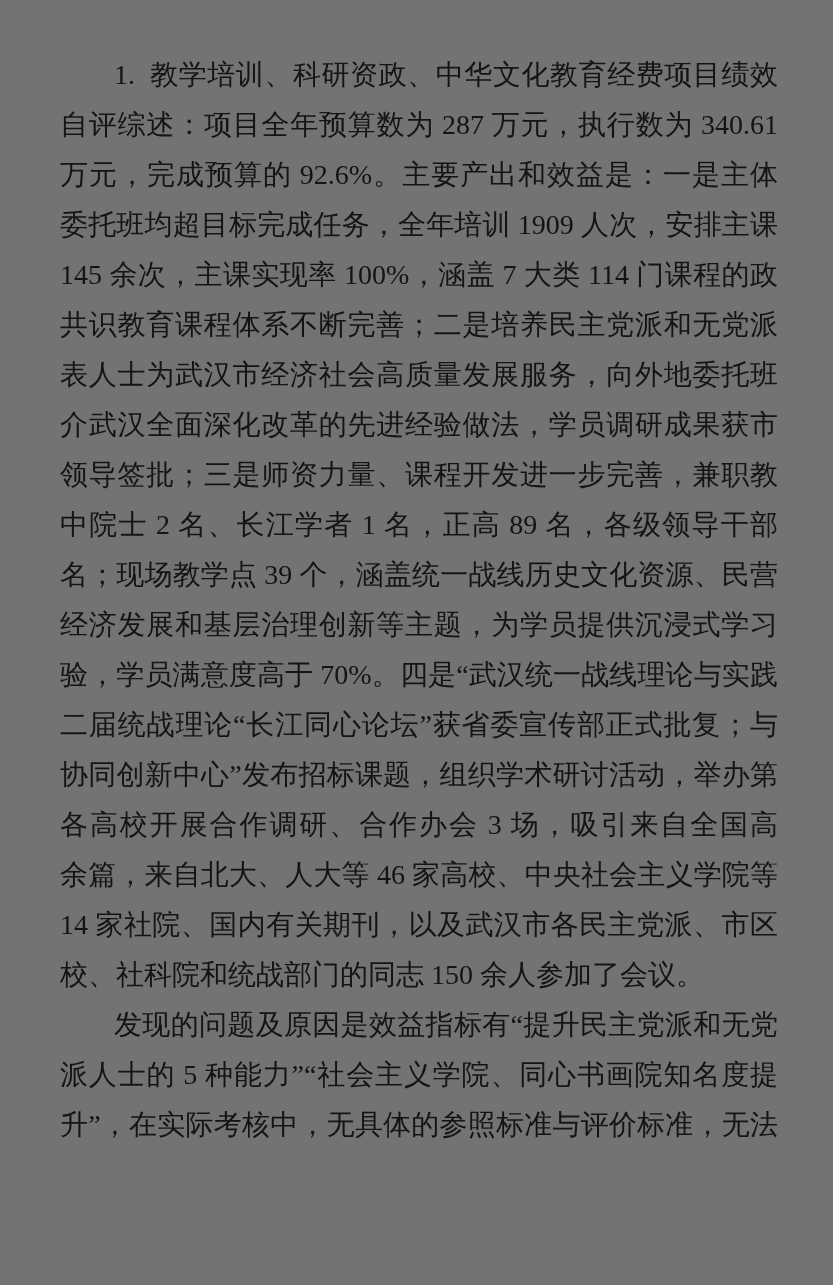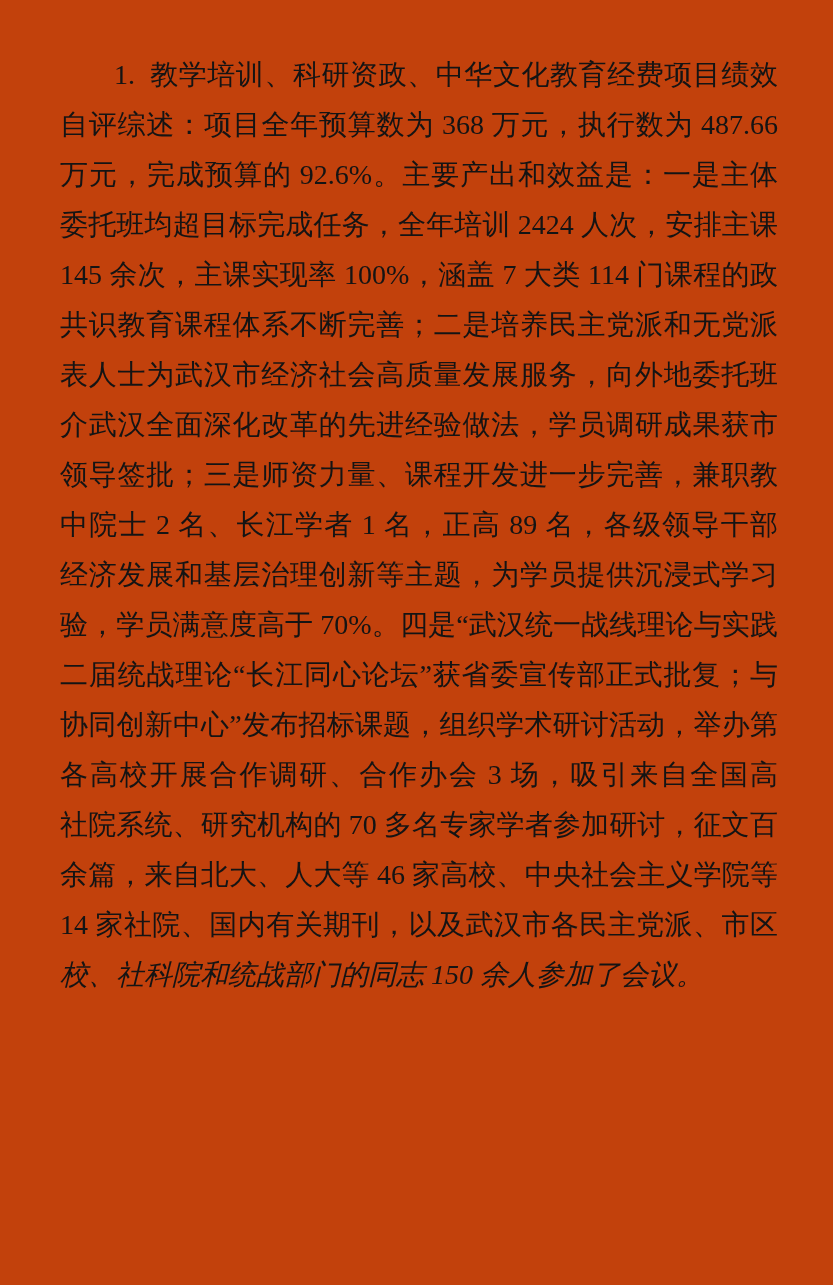--- a/index.html
+++ b/index.html
@@ -4,21 +4,21 @@
 <style>
   html, body {
     margin: 0;
     padding: 0;
     background: #ffffff;
   }
   .page {
     position: relative;
     width: 833px;
     height: 1285px;
-    background: #c2410c;
+    background: #737373;
     overflow: hidden;
     font-family: "Liberation Serif", "DejaVu Serif", serif;
   }
   .text-block {
     position: absolute;
     left: 60px;
     top: 50px;
     width: 718px;
   }
   .line {
@@ -29,50 +29,54 @@
     text-align: justify;
     text-align-last: justify;
     white-space: pre-wrap;
     overflow: hidden;
   }
   .line.indent {
     padding-left: 54px;
   }
   .line.end {
     text-align-last: left;
-    font-style: italic;
   }
   .para {
     margin: 0;
     padding: 0;
   }
 </style>
 </head>
 <body>
 
 <div class="page">
   <div class="text-block">
 
     <div class="para">
       <div class="line indent">1.  教学培训、科研资政、中华文化教育经费项目绩效</div>
-      <div class="line">自评综述：项目全年预算数为 368 万元，执行数为 487.66</div>
+      <div class="line">自评综述：项目全年预算数为 287 万元，执行数为 340.61</div>
       <div class="line">万元，完成预算的 92.6%。主要产出和效益是：一是主体班、</div>
-      <div class="line">委托班均超目标完成任务，全年培训 2424 人次，安排主课</div>
+      <div class="line">委托班均超目标完成任务，全年培训 1909 人次，安排主课</div>
       <div class="line">145 余次，主课实现率 100%，涵盖 7 大类 114 门课程的政治</div>
       <div class="line">共识教育课程体系不断完善；二是培养民主党派和无党派代</div>
       <div class="line">表人士为武汉市经济社会高质量发展服务，向外地委托班推</div>
       <div class="line">介武汉全面深化改革的先进经验做法，学员调研成果获市委</div>
       <div class="line">领导签批；三是师资力量、课程开发进一步完善，兼职教师</div>
       <div class="line">中院士 2 名、长江学者 1 名，正高 89 名，各级领导干部 42</div>
+      <div class="line">名；现场教学点 39 个，涵盖统一战线历史文化资源、民营</div>
       <div class="line">经济发展和基层治理创新等主题，为学员提供沉浸式学习体</div>
       <div class="line">验，学员满意度高于 70%。四是“武汉统一战线理论与实践</div>
       <div class="line">二届统战理论“长江同心论坛”获省委宣传部正式批复；与</div>
       <div class="line">协同创新中心”发布招标课题，组织学术研讨活动，举办第</div>
       <div class="line">各高校开展合作调研、合作办会 3 场，吸引来自全国高校、</div>
-      <div class="line">社院系统、研究机构的 70 多名专家学者参加研讨，征文百</div>
       <div class="line">余篇，来自北大、人大等 46 家高校、中央社会主义学院等</div>
       <div class="line">14 家社院、国内有关期刊，以及武汉市各民主党派、市区党</div>
       <div class="line end">校、社科院和统战部门的同志 150 余人参加了会议。</div>
     </div>
 
+    <div class="para">
+      <div class="line indent">发现的问题及原因是效益指标有“提升民主党派和无党</div>
+      <div class="line">派人士的 5 种能力”“社会主义学院、同心书画院知名度提</div>
+      <div class="line">升”，在实际考核中，无具体的参照标准与评价标准，无法</div>
+    </div>
 
   </div>
 </div>
 
 </body></html>

